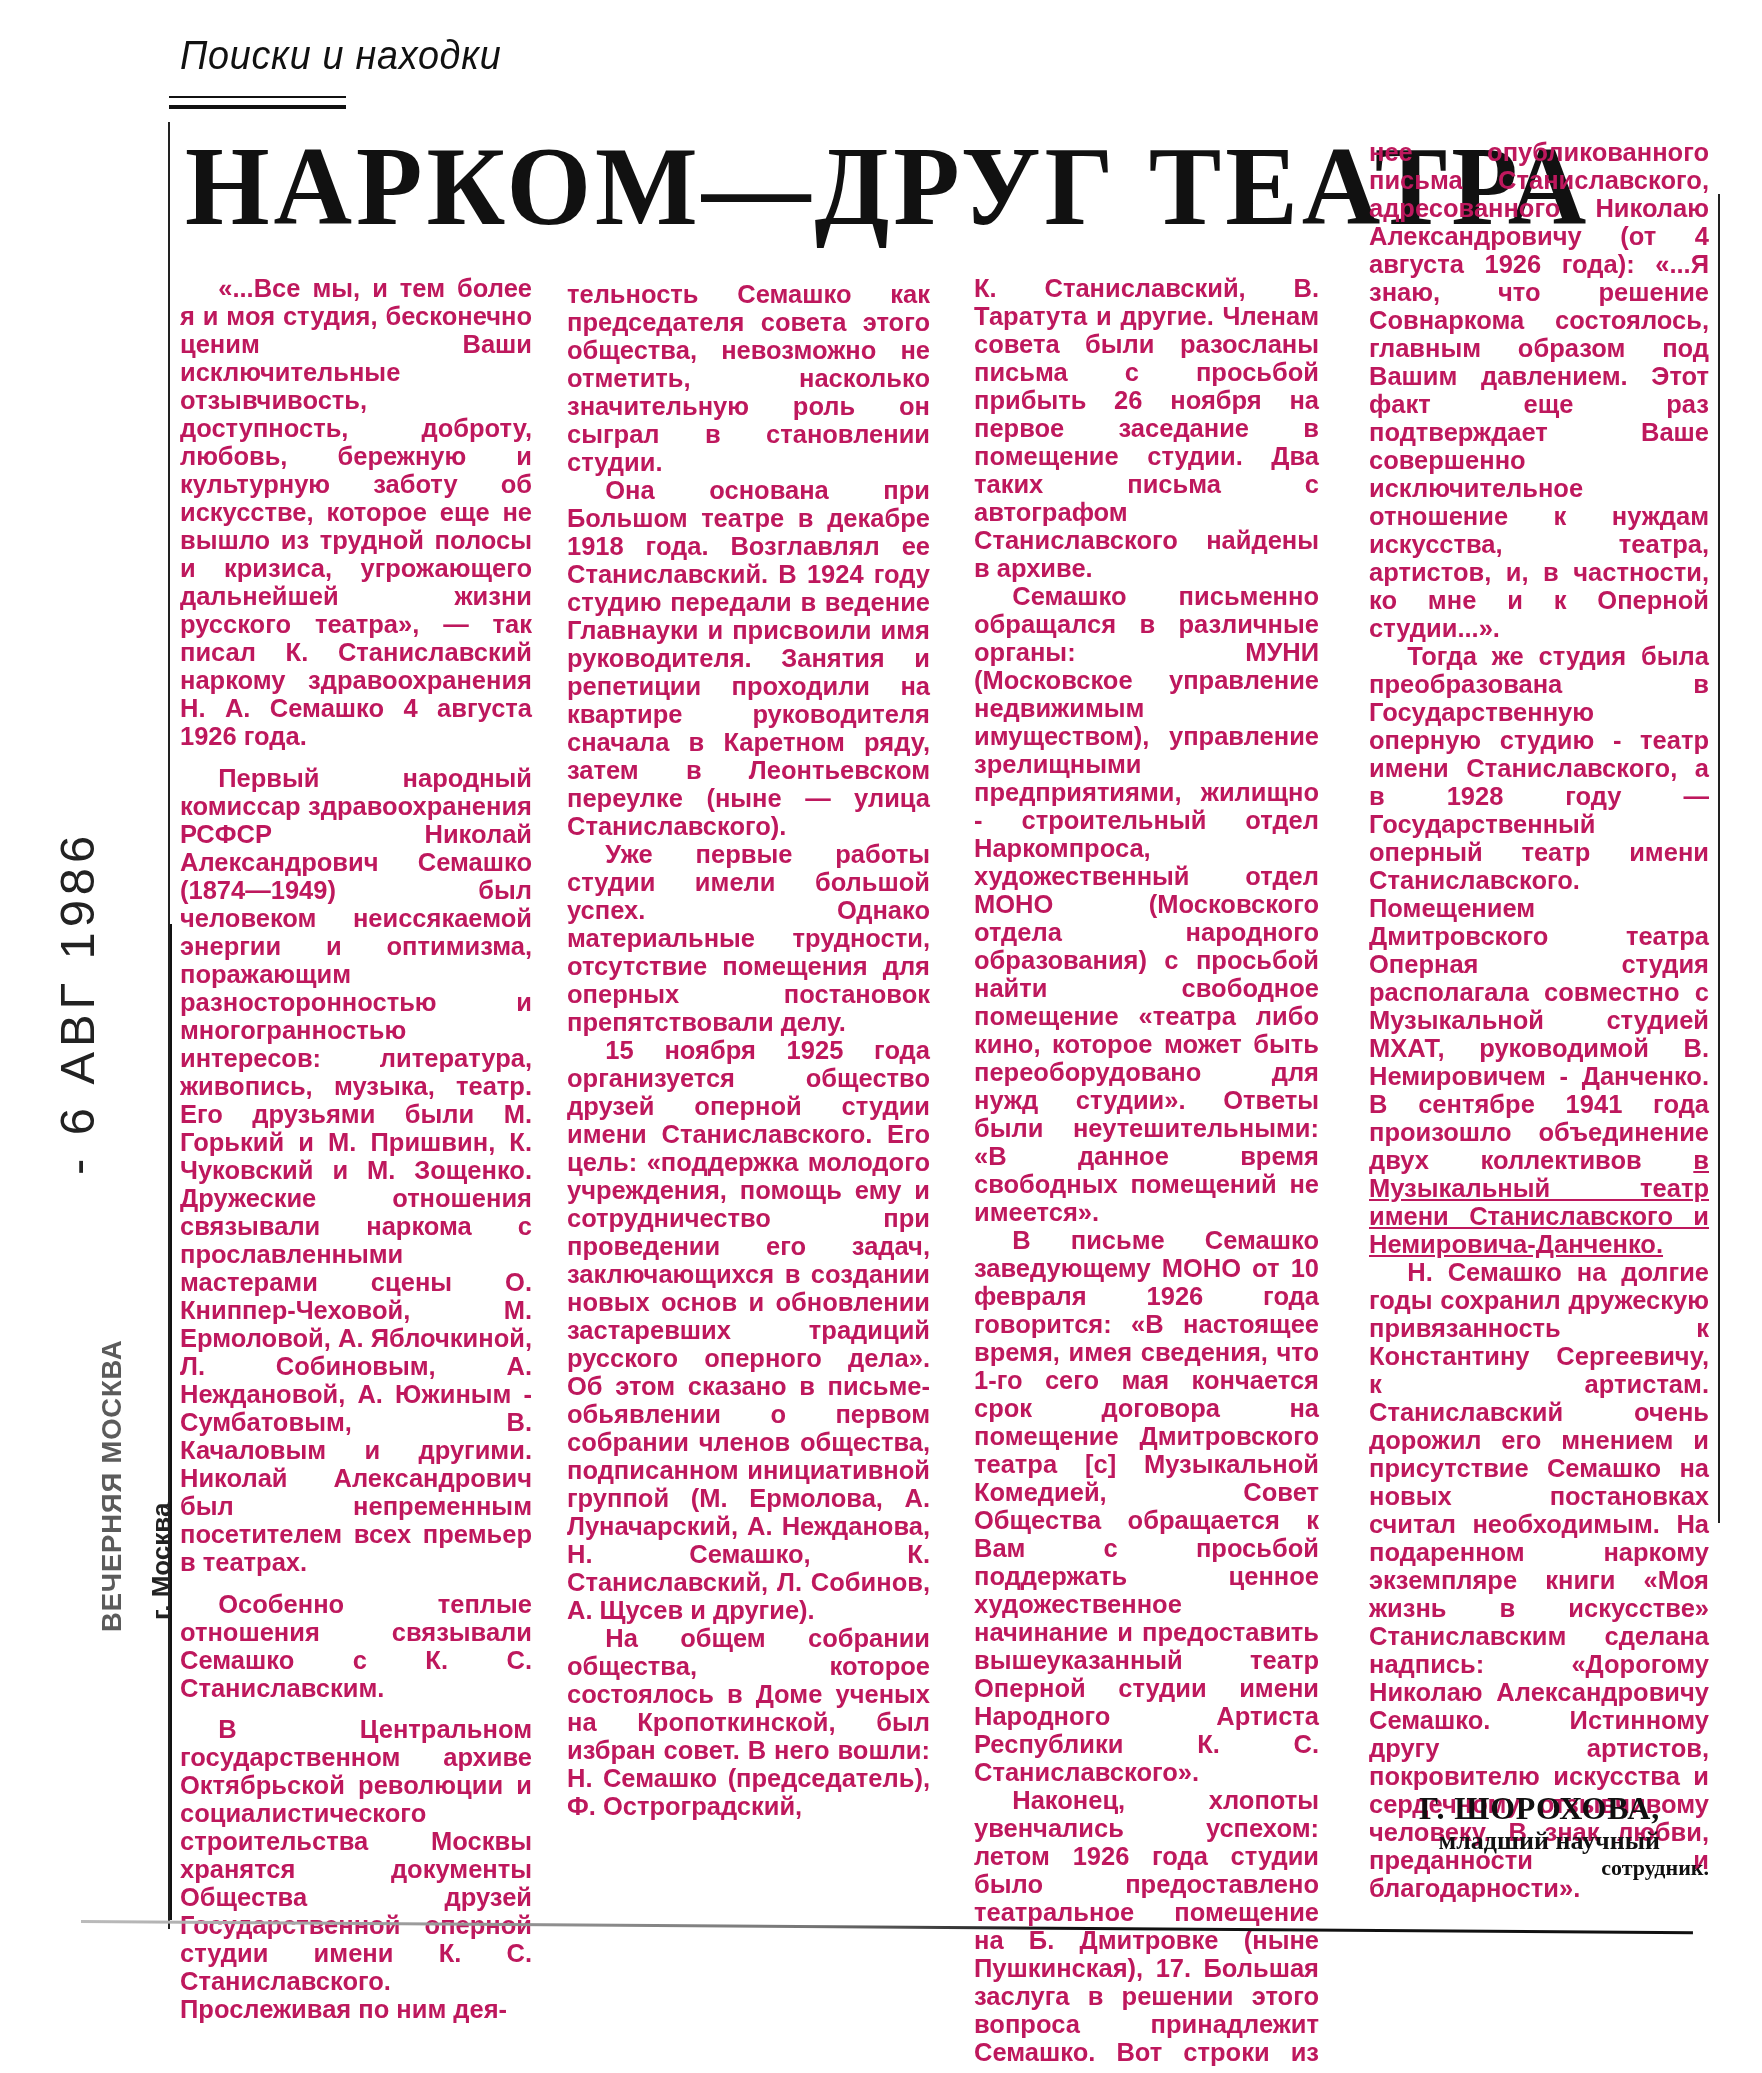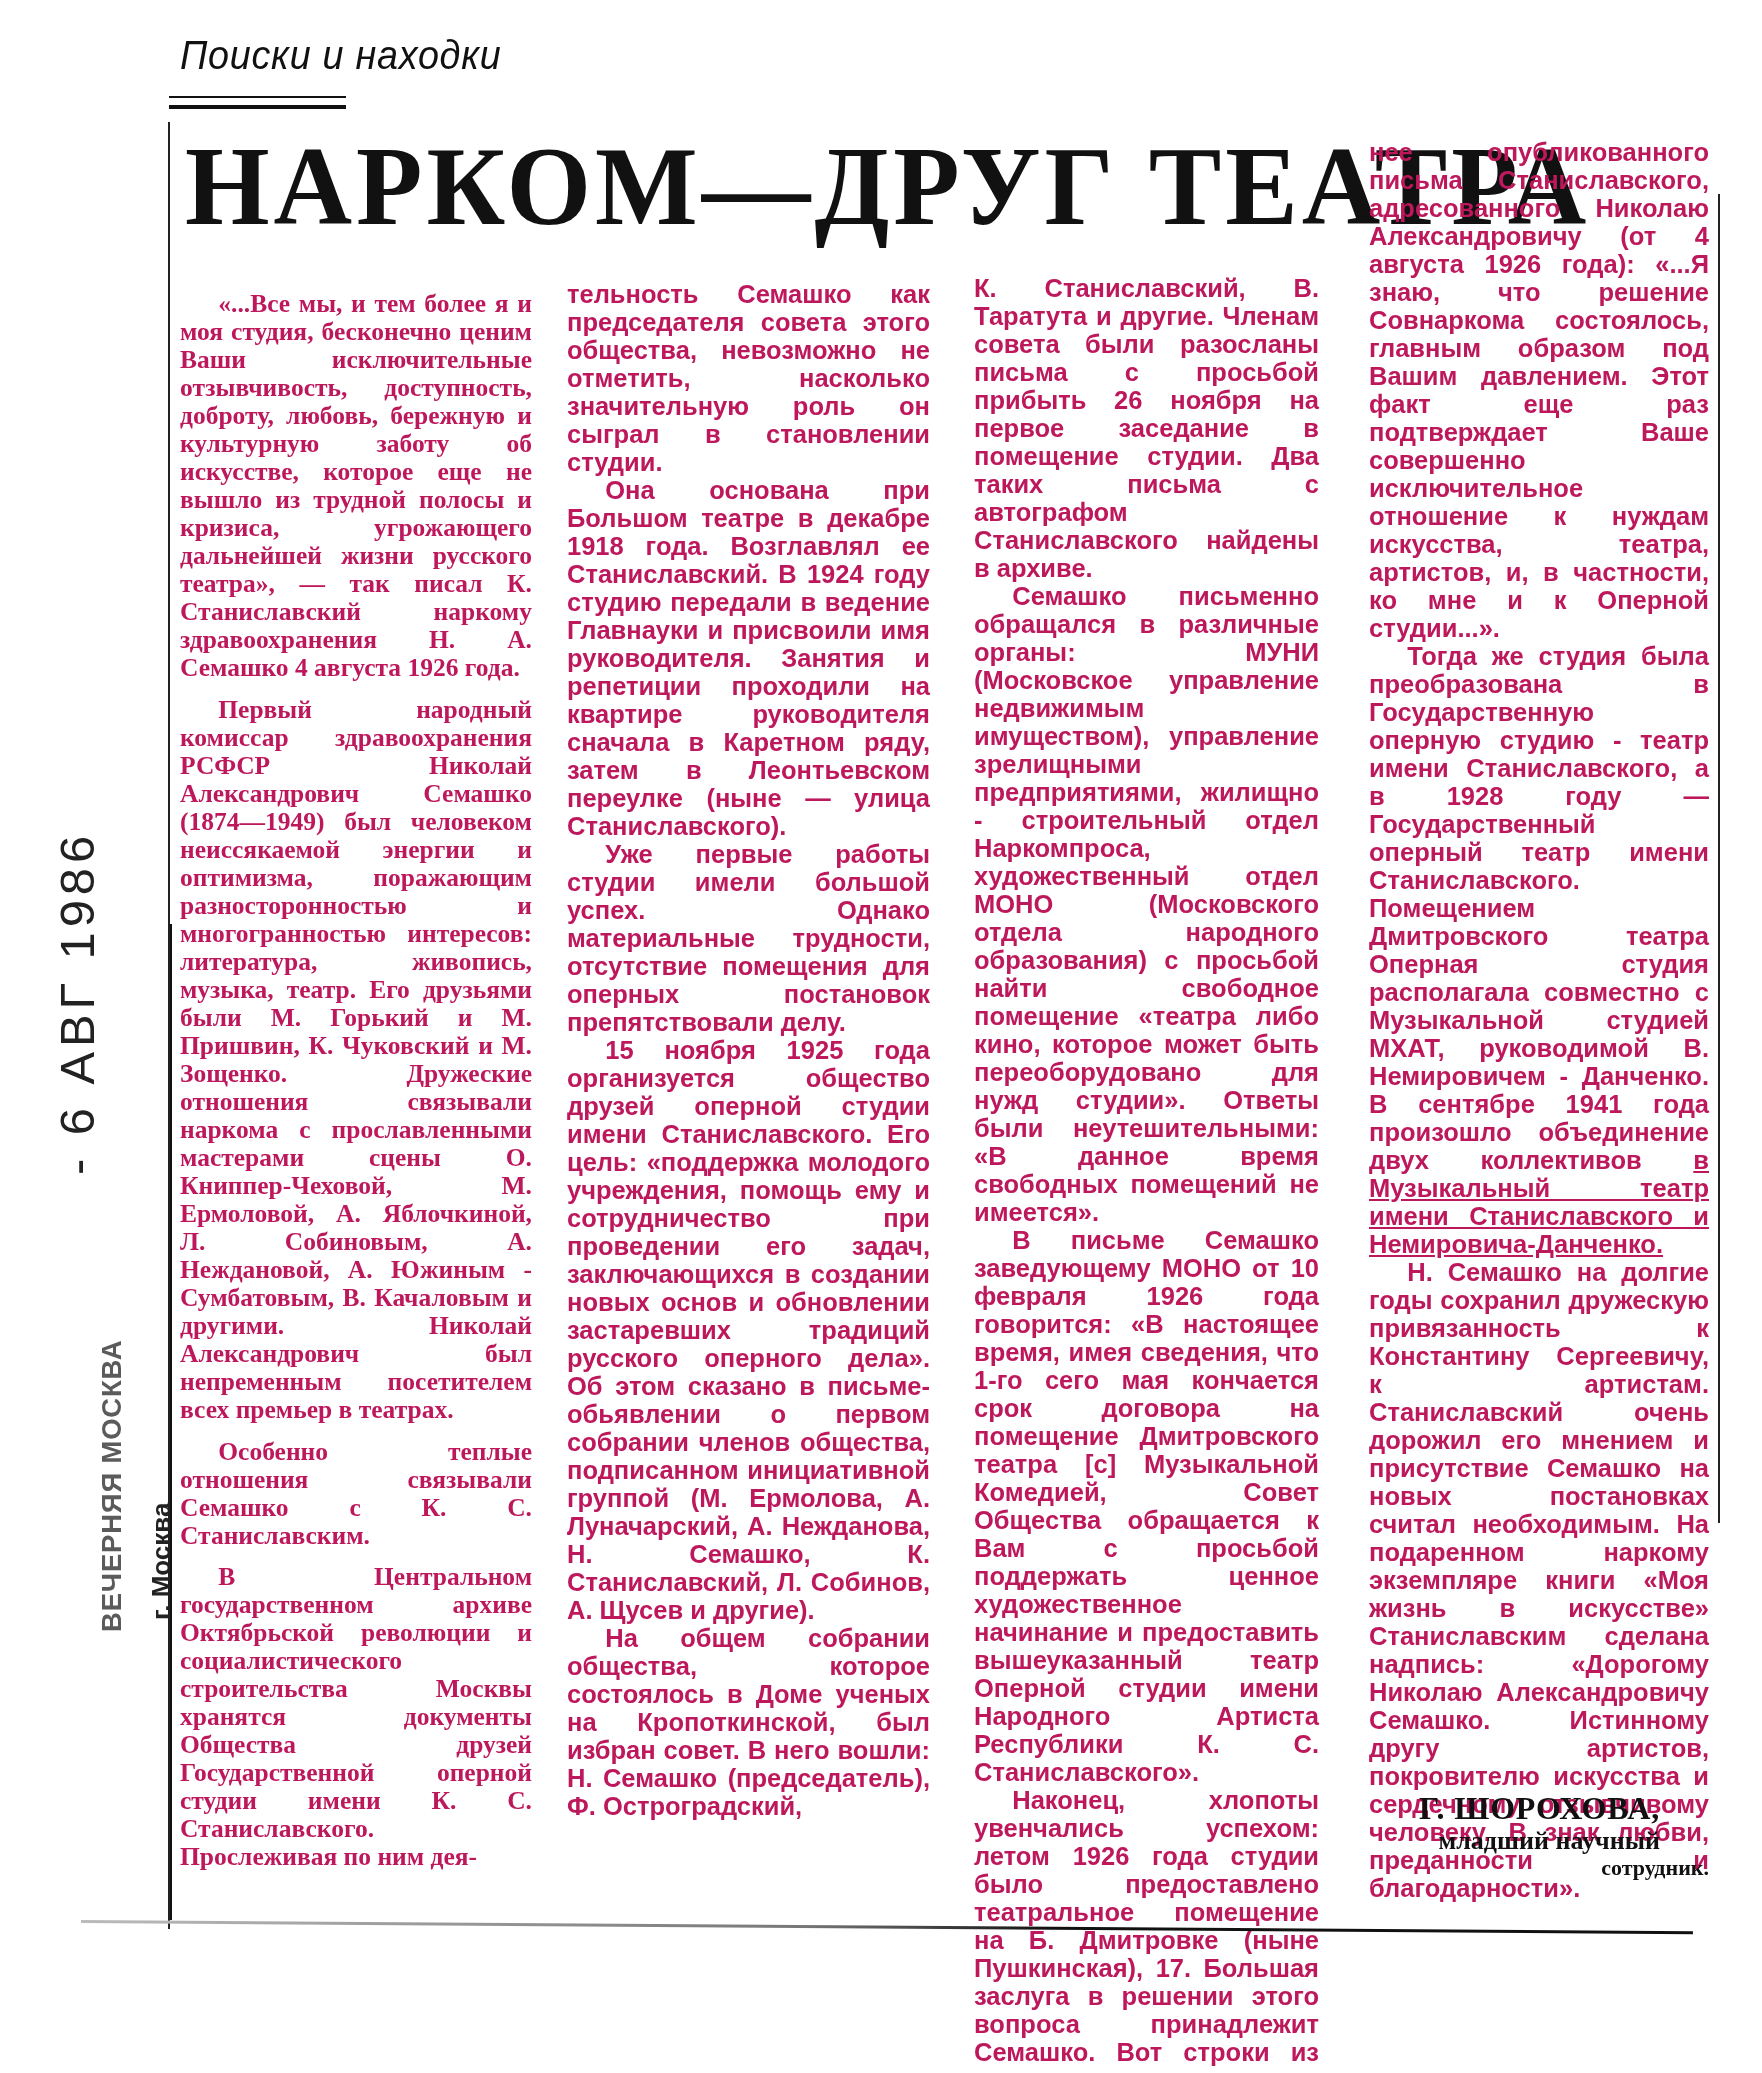--- a/index.html
+++ b/index.html
@@ -29,21 +29,21 @@
     white-space: nowrap;
   }
   .col {
     position: absolute; font-size: 25.5px; line-height: 28px;
     text-align: justify; font-weight: bold; color: #be185d;
     -webkit-hyphens: manual; hyphens: manual;
   }
   .col p { margin: 0; text-indent: 1.5em; }
   .col p.cont { text-indent: 0; }
   .col p.gap { margin-top: 13.8px; }
-  #col1 { left: 180px; top: 290px; width: 352px; font-family: Liberation Serif, serif; }
+  #col1 { left: 180px; top: 274px; width: 352px; }
   #col2 { left: 567px; top: 280px; width: 363px; }
   #col3 { left: 974px; top: 274px; width: 345px; }
   #col4 { left: 1369px; top: 138px; width: 340px; }
   .underlined { text-decoration: underline; }
   .col4-rule {
     position: absolute; left: 1718px; top: 194px; width: 2.4px; height: 1329px;
     background: #222;
   }
   .signature {
     position: absolute; left: 1377px; top: 1790px; width: 332px;

